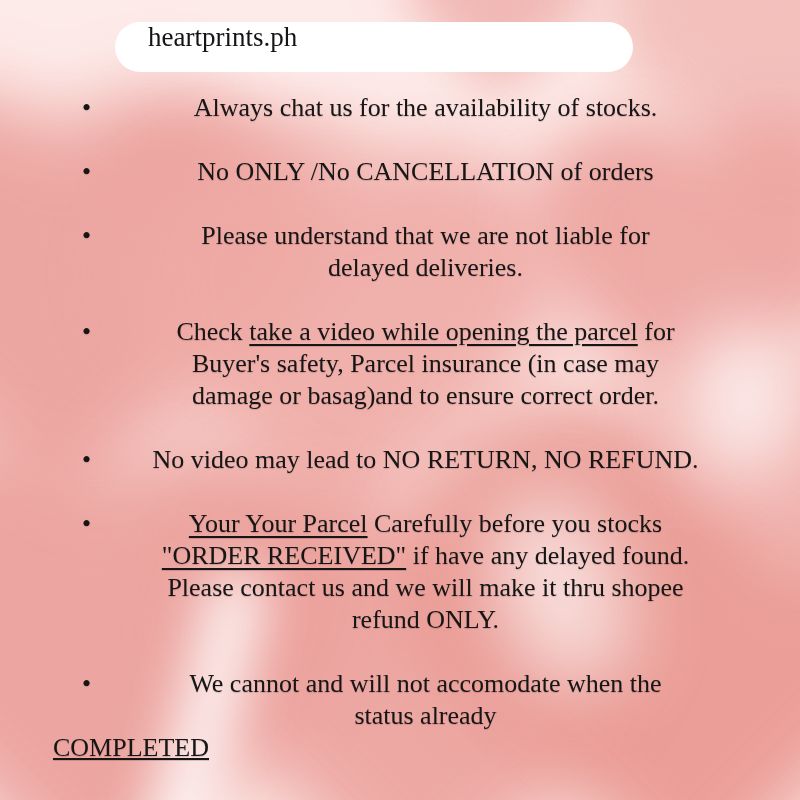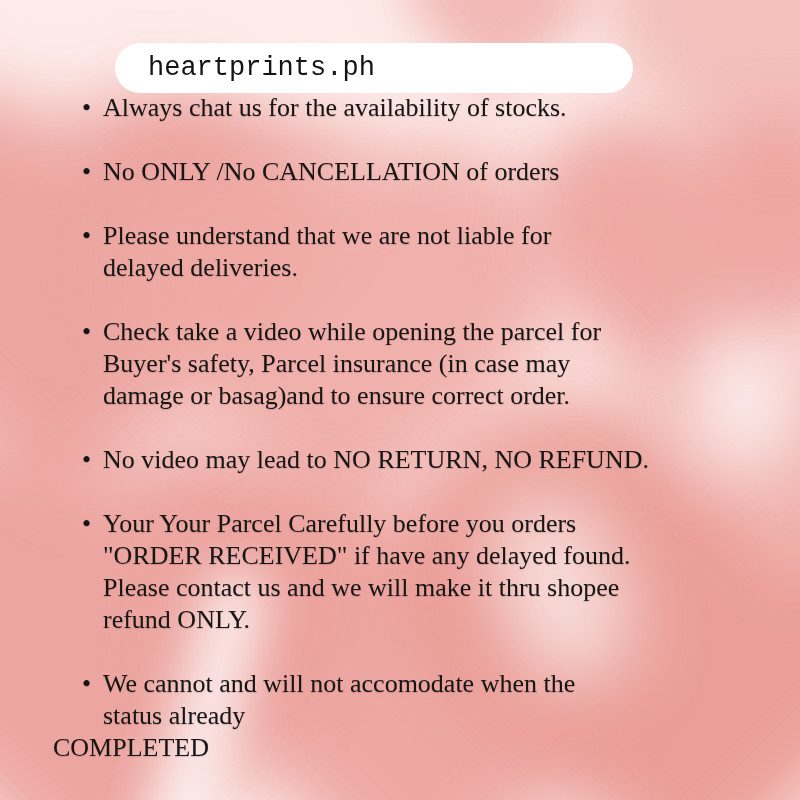--- a/index.html
+++ b/index.html
@@ -36,25 +36,25 @@
     position:absolute;
     background:#ffffff;
     border-radius:60px;
     transform:translate(-50%,-50%) rotate(14deg);
     filter:blur(26px);
     opacity:.85;
   }
   
   .pill{
     position:absolute;
-    left:115px;top:43px;
+    left:115px;top:22px;
     width:518px;height:50px;
     background:#ffffff;
     border-radius:25px;
-    display:flex;align-items:center;font-family:Liberation Mono, monospace;
+    display:flex;
   }
   .pill .shop-name{
     padding-left:33px;
     font-size:27px;
     color:#141414;
   }
   
   .content{
     position:absolute;
     left:53px;top:92px;
@@ -76,28 +76,31 @@
     margin-bottom:32px;
   }
   .bullet{
     flex:0 0 50px;
     box-sizing:border-box;
     padding-left:29px;
   }
   .ptext{
     flex:1 1 auto;
     white-space:pre-wrap;
+    text-align:center;
   }
   .ptext .u{
+    text-decoration:underline;
     text-decoration-thickness:2px;
     text-underline-offset:4px;
   }
   .footer-line{
     margin-top:0;
     white-space:pre-wrap;
+    text-decoration:underline;
   }
 </style>
 </head>
 <body>
 
 <div class="canvas">
 
   <div class="bg">
     <div class="heart" style="--s:110px;--c:#f0b3af;--b:26px;left:500px;top:22px;"></div>
     <div class="heart" style="--s:200px;--c:#f2bcb8;--b:30px;left:775px;top:75px;"></div>
@@ -138,21 +141,21 @@
           <span class="ptext"><span>Check </span><span class="u">take a video while opening the parcel</span><span> for
 Buyer's safety, Parcel insurance (in case may
 damage or basag)and to ensure correct order.</span></span>
         </li>
         <li>
           <span class="bullet">•</span>
           <span class="ptext"><span>No video may lead to NO RETURN, NO REFUND.</span></span>
         </li>
         <li>
           <span class="bullet">•</span>
-          <span class="ptext"><span class="u">Your Your Parcel</span><span> Carefully before you orders
+          <span class="ptext"><span class="u">Your Your Parcel</span><span> Carefully before you stocks
 </span><span class="u">"ORDER RECEIVED"</span><span> if have any delayed found.
 Please contact us and we will make it thru shopee
 refund ONLY.</span></span>
         </li>
         <li>
           <span class="bullet">•</span>
           <span class="ptext"><span>We cannot and will not accomodate when the
 status already</span></span>
         </li>
       </ul>

